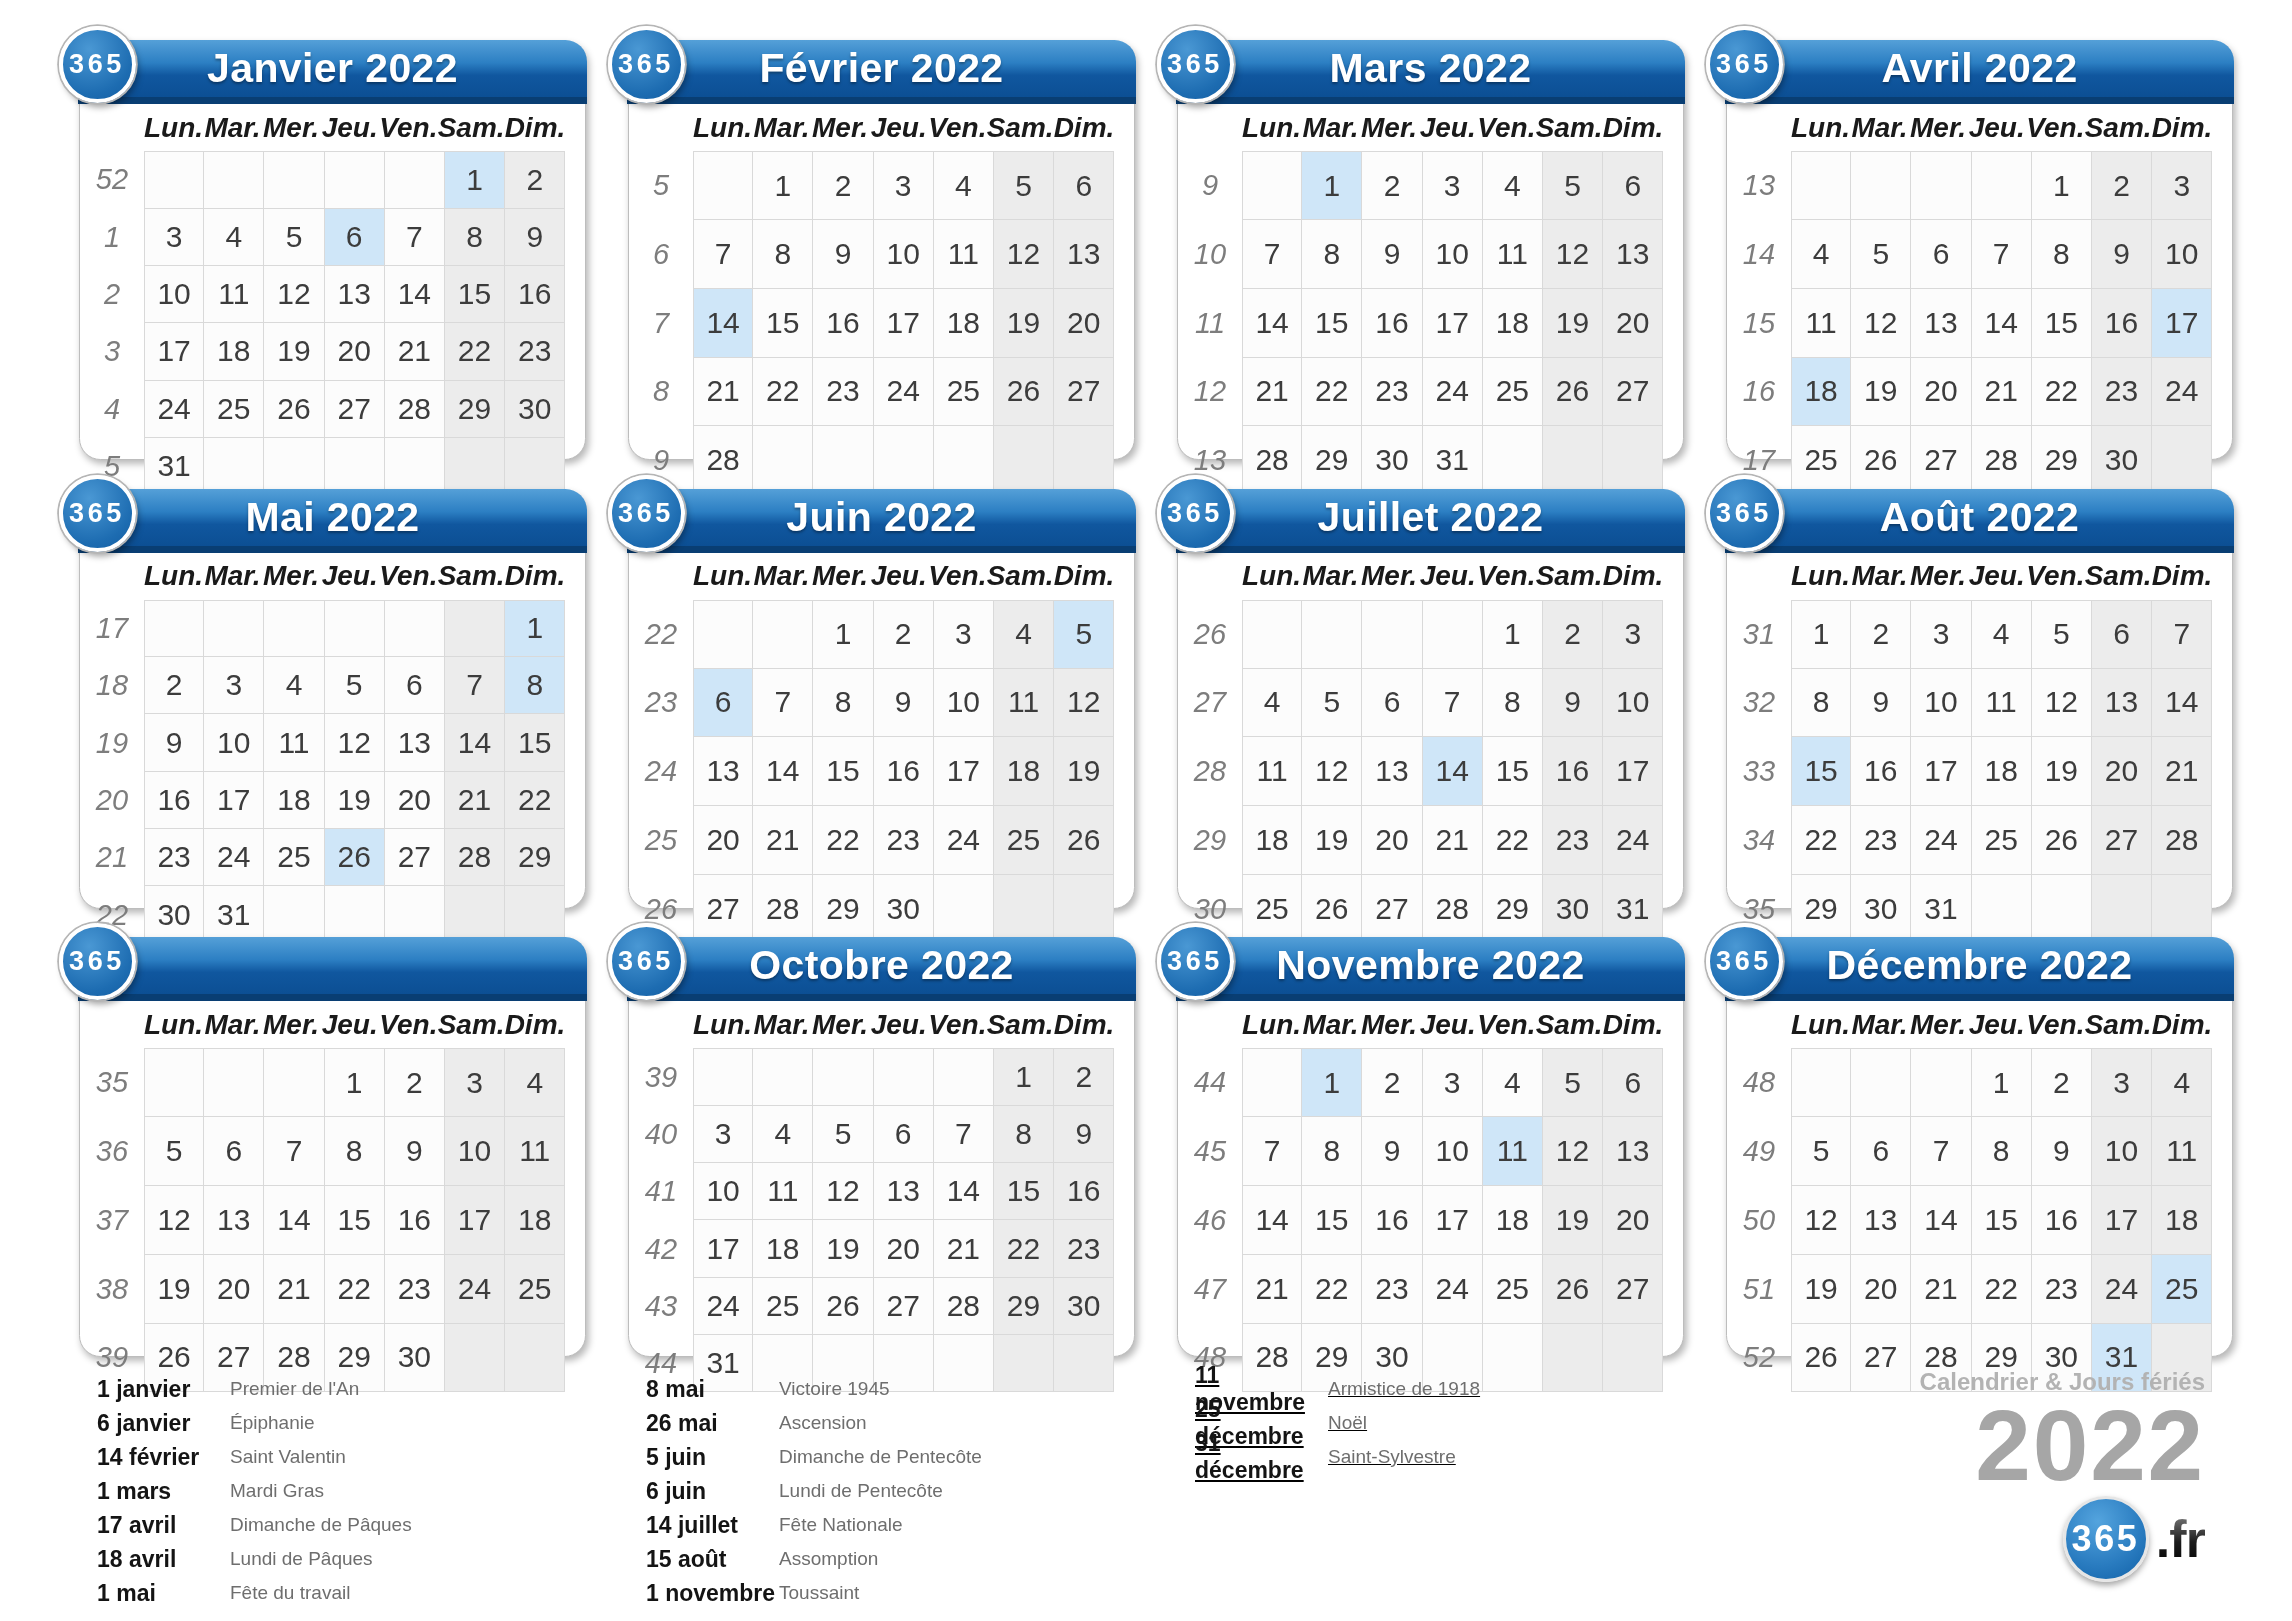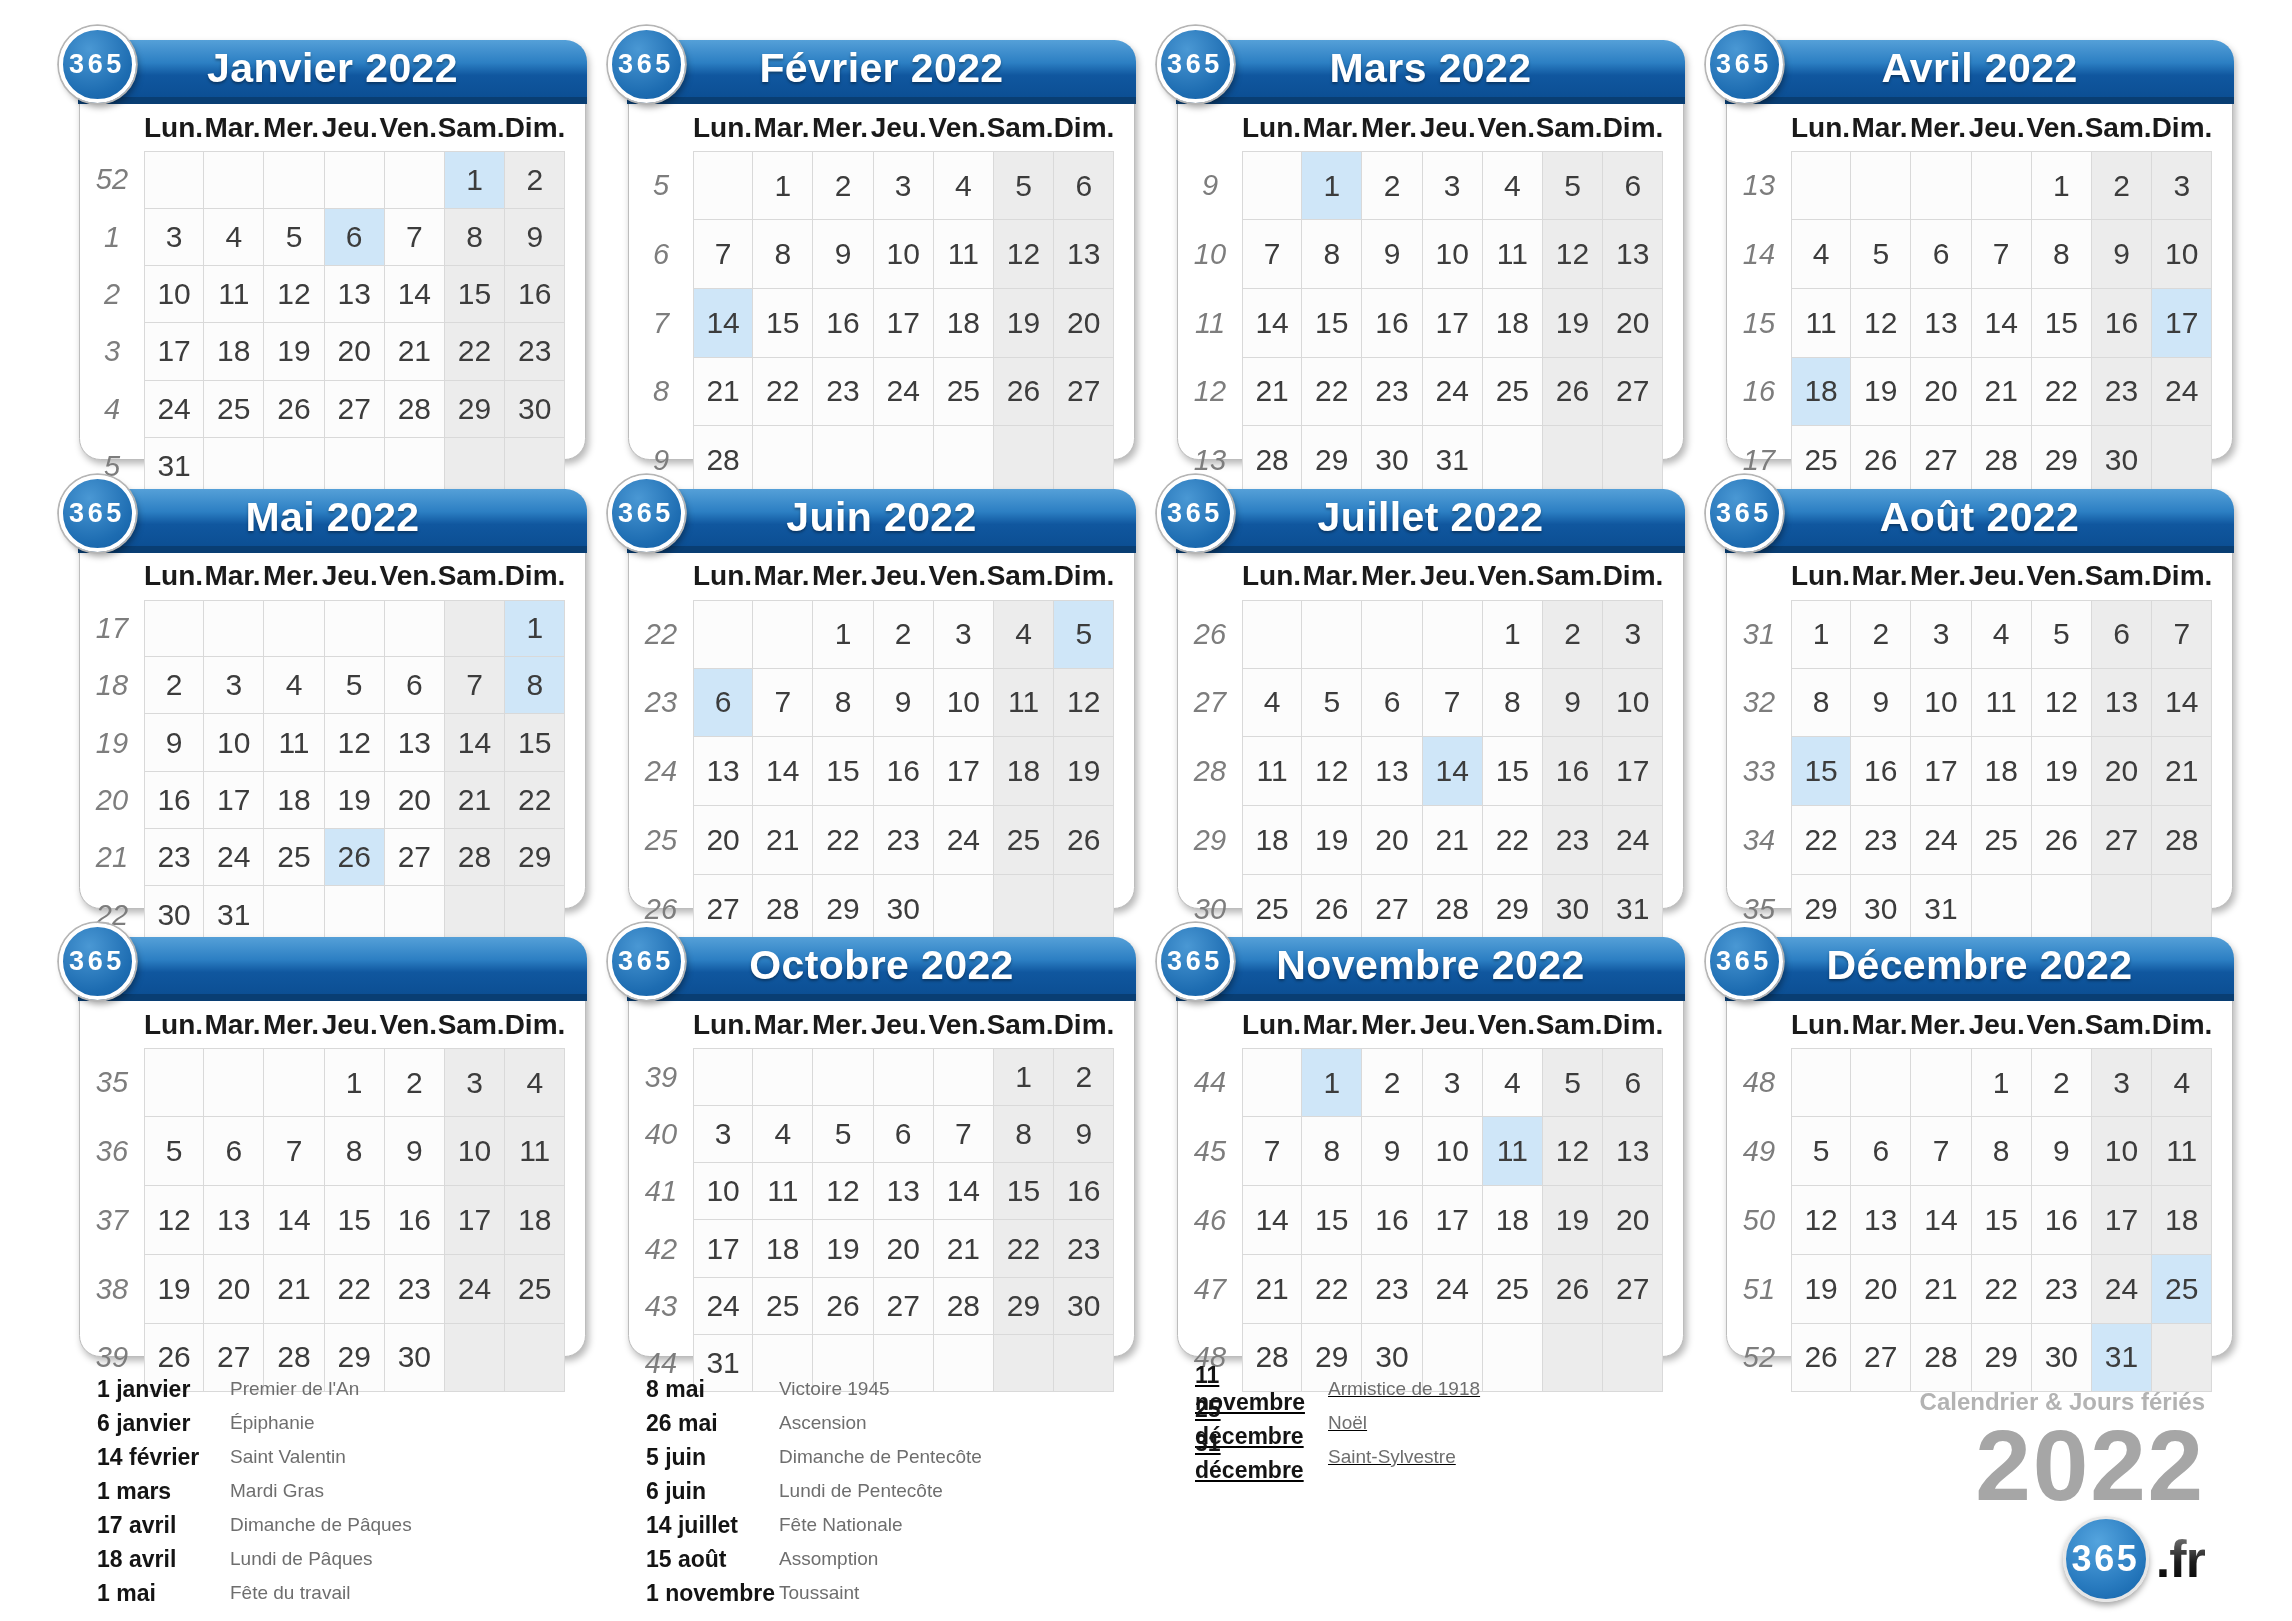--- a/index.html
+++ b/index.html
@@ -25,21 +25,21 @@
 
   .badge { position:absolute; left:-19.7px; top:-14.3px; width:77px; height:77px;
     border-radius:50%;
     background:radial-gradient(circle at 38% 28%, #4a98d4, #1d6cb1 68%, #135da2);
     border:4.5px solid #ffffff;
     box-shadow:0 0 0 1.8px #b5b5b5, 2.7px 4.5px 6.3px rgba(0,0,0,0.35);
     color:#fff; font-size:27px; font-weight:bold; letter-spacing:3.6px;
     display:flex; align-items:center; justify-content:center; z-index:6; }
 
   .weekday-row { display:grid; grid-template-columns:64px repeat(7,1fr);
-    padding:0 19.7px 0 0; height:47px; align-items:center; }
+    padding:0 19.7px 0 0; height:47px; align-items:center;font-style:italic; }
   .weekday { text-align:center; font-weight:bold; font-size:28px; color:#1a1a1a; }
 
   .weeks { display:grid; grid-template-columns:64px repeat(7,1fr);
     height:344px; padding:0 19.7px 0 0; }
 
   .weeknum { display:flex; align-items:center; justify-content:center;
     font-style:italic; font-size:29px; color:#7d7d7d; }
 
   .day { display:flex; align-items:center; justify-content:center;
     font-size:30px; color:#3c3c3c; background:#fcfcfc;
@@ -52,21 +52,21 @@
   
   .legend-col { position:absolute; top:1372px; }
   .legend-col.c0 { left:97px; }
   .legend-col.c1 { left:646px; }
   .legend-col.c2 { left:1195px;text-decoration:underline; }
   .legend-row { display:flex; height:34px; align-items:center; }
   .legend-date { width:133px; font-weight:bold; font-size:23px; color:#141414; }
   .legend-label { font-size:19px; color:#6e6e6e; }
 
   
-  .footer { position:absolute; right:88px; top:1368px; width:627px; text-align:right;margin-top:20px; }
+  .footer { position:absolute; right:88px; top:1368px; width:627px; text-align:right; }
   .tagline { font-size:24px; font-weight:bold; color:#b3b3b3; }
   .big-year { font-size:100px; font-weight:bold; color:#a6a6a6; line-height:0.95;
     letter-spacing:1.8px; margin-top:1.8px; }
   .logo-row { display:flex; justify-content:flex-end; align-items:center; margin-top:3.6px; }
   .logo-text { font-size:52px; font-weight:bold;
     background:linear-gradient(#8d8d8d, #1c1c1c 55%, #000); -webkit-background-clip:text;
     background-clip:text; color:transparent; letter-spacing:-0.9px; }
   .logo-circle { width:86px; height:86px; border-radius:50%;
     background:radial-gradient(circle at 40% 28%, #54a4de, #2a7cc0 58%, #1060a6);
     border:3.6px solid #e6e6e6; box-shadow:0 3.6px 6.3px rgba(0,0,0,0.35);

